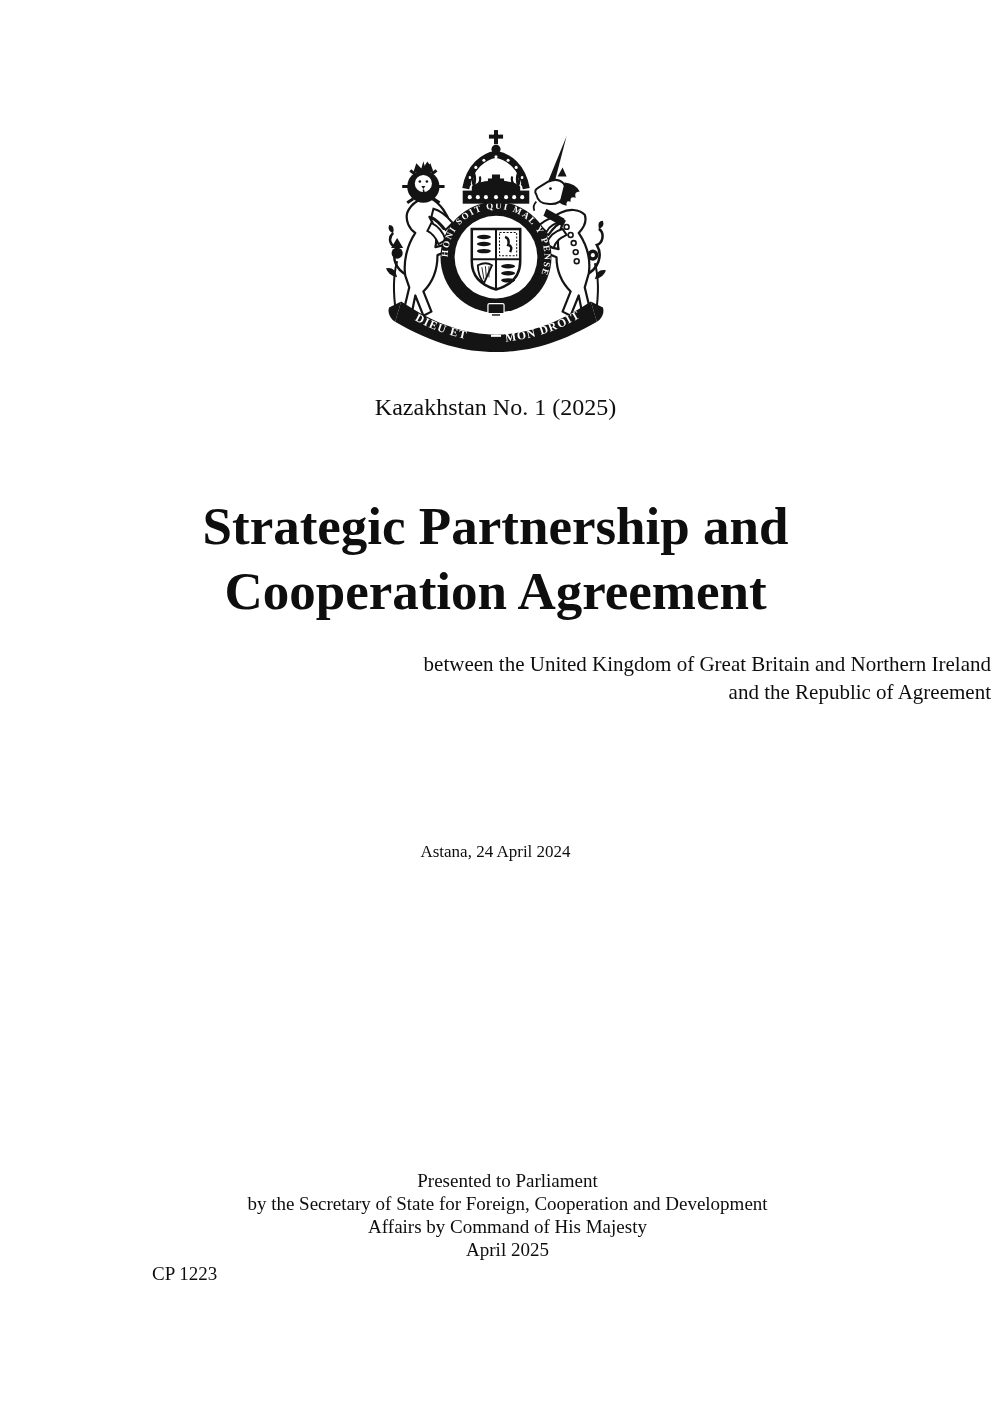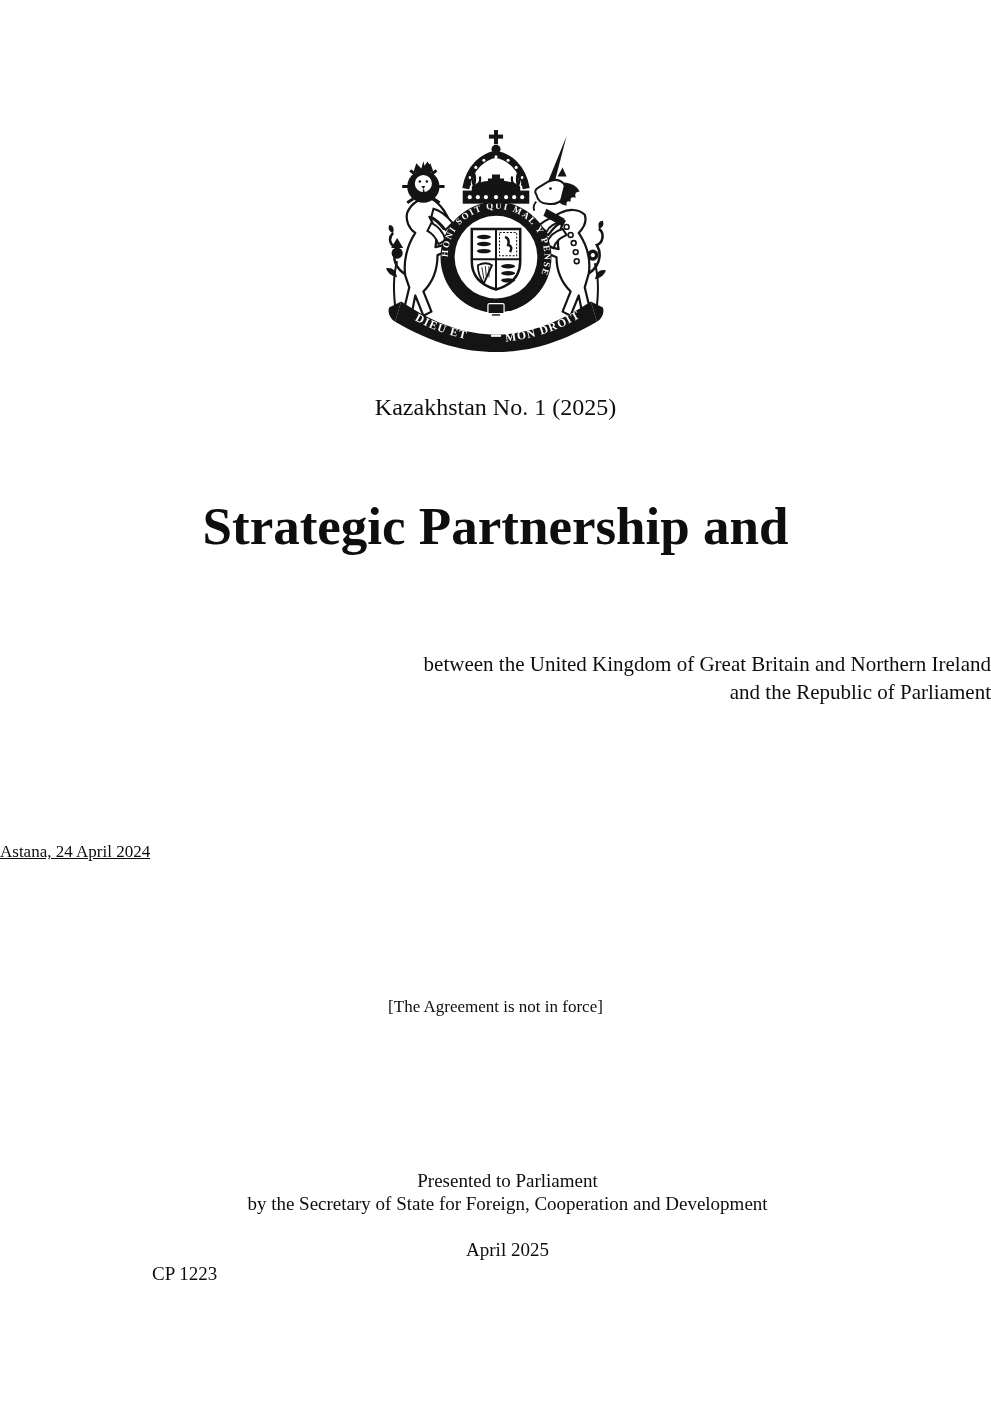--- a/index.html
+++ b/index.html
@@ -9,21 +9,21 @@
     margin:0 auto;
     background:#ffffff;
     font-family:"Liberation Serif","DejaVu Serif",serif;
     color:#0e0e0e;
     overflow:hidden;
   }
   .crest-wrap{position:absolute;top:124px;left:0;right:0;display:flex;justify-content:center;}
   .series{position:absolute;top:394px;left:0;width:100%;text-align:center;font-size:24px;line-height:26px;}
   .title{position:absolute;top:494px;left:0;width:100%;text-align:center;font-size:53px;line-height:65px;font-weight:700;margin:0;}
   .subtitle{position:absolute;top:650px;left:0;width:100%;text-align:right;font-size:21px;line-height:28px;}
-  .place-date{position:absolute;top:842px;left:0;width:100%;font-size:17px;text-decoration:underline;}
+  .place-date{position:absolute;top:842px;left:0;width:100%;text-align:center;font-size:17px;}
   .force-note{position:absolute;top:997px;left:0;width:100%;text-align:center;font-size:17px;}
   .imprint{position:absolute;top:1169px;left:12px;width:100%;text-align:center;font-size:19px;line-height:23px;}
   .cp{position:absolute;top:1263px;left:152px;font-size:19px;}
   .garter-text{font-family:"Liberation Serif",serif;font-weight:bold;font-size:9px;letter-spacing:1.6px;fill:#ffffff;}
   .scroll-text{font-family:"Liberation Serif",serif;font-weight:bold;font-size:11.5px;letter-spacing:1.2px;fill:#ffffff;}
 </style>
 </head>
 <body>
 
 <div class="page">
@@ -151,25 +151,24 @@
             <circle cx="120" cy="72.5" r="2"></circle>
             <circle cx="128" cy="72.5" r="2"></circle>
             <circle cx="136" cy="72.5" r="2"></circle>
         </g>
       </g>
     </svg>
   </div>
 
   <div class="series">Kazakhstan No. 1 (2025)</div>
 
-  <h1 class="title"><span>Strategic Partnership and</span><br></h1>
+  <h1 class="title"><span>Strategic Partnership and</span><br><span>Cooperation Agreement</span></h1>
 
-  <div class="subtitle"><span>between the United Kingdom of Great Britain and Northern Ireland</span><br><span>and the Republic of Parliament</span></div>
+  <div class="subtitle"><span>between the United Kingdom of Great Britain and Northern Ireland</span><br><span>and the Republic of Agreement</span></div>
 
   <div class="place-date">Astana, 24 April 2024</div>
 
-  <div class="force-note">[The Agreement is not in force]</div>
 
-  <div class="imprint"><span>Presented to Parliament</span><br><span>by the Secretary of State for Foreign, Cooperation and Development</span><br><br><span>April 2025</span></div>
+  <div class="imprint"><span>Presented to Parliament</span><br><span>by the Secretary of State for Foreign, Cooperation and Development</span><br><span>Affairs by Command of His Majesty</span><br><span>April 2025</span></div>
 
   <div class="cp">CP 1223</div>
 
 </div>
 
 </body></html>

